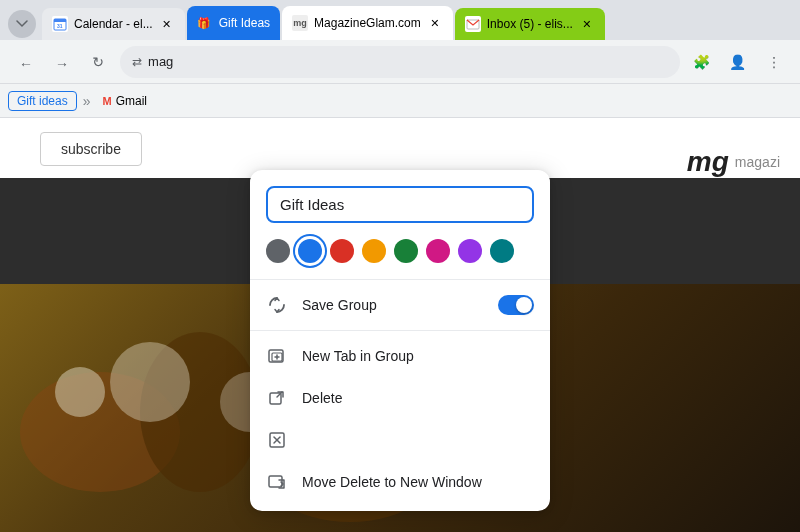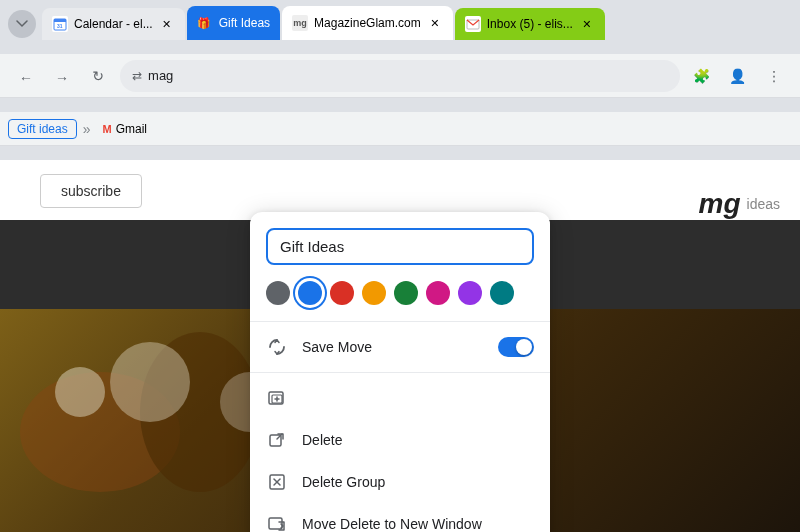--- a/index.html
+++ b/index.html
@@ -12,21 +12,20 @@
       position: relative;
     }
 
     
     .browser-chrome {
       background: #dee1e6;
       width: 100%;
       height: 100%;
       display: flex;
       flex-direction: column;
-      gap: 14px;
     }
 
     
     .tab-bar {
       display: flex;
       align-items: flex-end;
       height: 40px;
       padding: 0 8px;
       background: #dee1e6;
       gap: 2px;
@@ -408,21 +407,21 @@
 
   <div class="page-content">
     <div class="website-bg">
 
       <div style="background:white;height:60px;display:flex;align-items:flex-end;padding:0 20px;gap:20px;">
         <button class="subscribe-btn">
           <span>subscribe</span>
         </button>
         <div style="margin-left:auto;display:flex;align-items:center;gap:6px;">
           <span style="font-size:28px;font-weight:900;color:#222;font-style:italic;">mg</span>
-          <span style="font-size:14px;color:#888;">ideas</span>
+          <span style="font-size:14px;color:#888;">magazi</span>
         </div>
       </div>
 
       <div class="floral-bg"></div>
 
       <div style="position:absolute;bottom:0;left:0;right:0;height:55%;overflow:hidden;opacity:0.7;">
         <svg width="800" height="300" viewBox="0 0 800 300" style="position:absolute;bottom:0;">
           <ellipse cx="100" cy="200" rx="80" ry="60" fill="#8B4513" opacity="0.6"></ellipse>
           <ellipse cx="200" cy="180" rx="60" ry="80" fill="#4a2800" opacity="0.7"></ellipse>
           <ellipse cx="350" cy="220" rx="100" ry="70" fill="#6b3a00" opacity="0.5"></ellipse>
@@ -462,37 +461,38 @@
 
       <div class="popup-item">
         <div class="popup-item-icon">
           <svg width="20" height="20" viewBox="0 0 20 20" fill="none">
             <path d="M3 10C3 6.13 6.13 3 10 3" stroke="#5f6368" stroke-width="1.8" stroke-linecap="round"></path>
             <path d="M17 10C17 13.87 13.87 17 10 17" stroke="#5f6368" stroke-width="1.8" stroke-linecap="round"></path>
             <path d="M10 3L8 5.5M10 3L12 5.5" stroke="#5f6368" stroke-width="1.5" stroke-linecap="round"></path>
             <path d="M10 17L8 14.5M10 17L12 14.5" stroke="#5f6368" stroke-width="1.5" stroke-linecap="round"></path>
           </svg>
         </div>
-        <span class="popup-item-label">Save Move</span>
+        <span class="popup-item-label">Save Group</span>
         <div class="toggle-switch">
           <div class="toggle-knob"></div>
         </div>
       </div>
 
       <div class="popup-divider"></div>
 
       <div class="popup-item">
         <div class="popup-item-icon">
           <svg width="20" height="20" viewBox="0 0 20 20" fill="none">
             <rect x="2" y="4" width="14" height="12" rx="1.5" stroke="#5f6368" stroke-width="1.5"></rect>
             <rect x="5" y="7" width="10" height="8" rx="1" stroke="#5f6368" stroke-width="1.2"></rect>
             <line x1="10" y1="9" x2="10" y2="13" stroke="#5f6368" stroke-width="1.5" stroke-linecap="round"></line>
             <line x1="8" y1="11" x2="12" y2="11" stroke="#5f6368" stroke-width="1.5" stroke-linecap="round"></line>
           </svg>
         </div>
+        <span class="popup-item-label">New Tab in Group</span>
       </div>
 
       <div class="popup-item">
         <div class="popup-item-icon">
           <svg width="20" height="20" viewBox="0 0 20 20" fill="none">
             <rect x="3" y="5" width="11" height="11" rx="1.5" stroke="#5f6368" stroke-width="1.5"></rect>
             <path d="M11 4h5v5" stroke="#5f6368" stroke-width="1.5" stroke-linecap="round" stroke-linejoin="round"></path>
             <path d="M15 4L10 9" stroke="#5f6368" stroke-width="1.5" stroke-linecap="round"></path>
           </svg>
         </div>
@@ -500,21 +500,20 @@
       </div>
 
       <div class="popup-item">
         <div class="popup-item-icon">
           <svg width="20" height="20" viewBox="0 0 20 20" fill="none">
             <rect x="3" y="3" width="14" height="14" rx="1.5" stroke="#5f6368" stroke-width="1.5"></rect>
             <line x1="7" y1="7" x2="13" y2="13" stroke="#5f6368" stroke-width="1.5" stroke-linecap="round"></line>
             <line x1="13" y1="7" x2="7" y2="13" stroke="#5f6368" stroke-width="1.5" stroke-linecap="round"></line>
           </svg>
         </div>
-        <span class="popup-item-label">Delete Group</span>
       </div>
 
       <div class="popup-item">
         <div class="popup-item-icon">
           <svg width="20" height="20" viewBox="0 0 20 20" fill="none">
             <rect x="2" y="4" width="13" height="11" rx="1.5" stroke="#5f6368" stroke-width="1.5"></rect>
             <path d="M12 8h5v8h-5" stroke="#5f6368" stroke-width="1.5" stroke-linecap="round" stroke-linejoin="round"></path>
             <path d="M14 10l2 2-2 2" stroke="#5f6368" stroke-width="1.5" stroke-linecap="round" stroke-linejoin="round"></path>
           </svg>
         </div>

